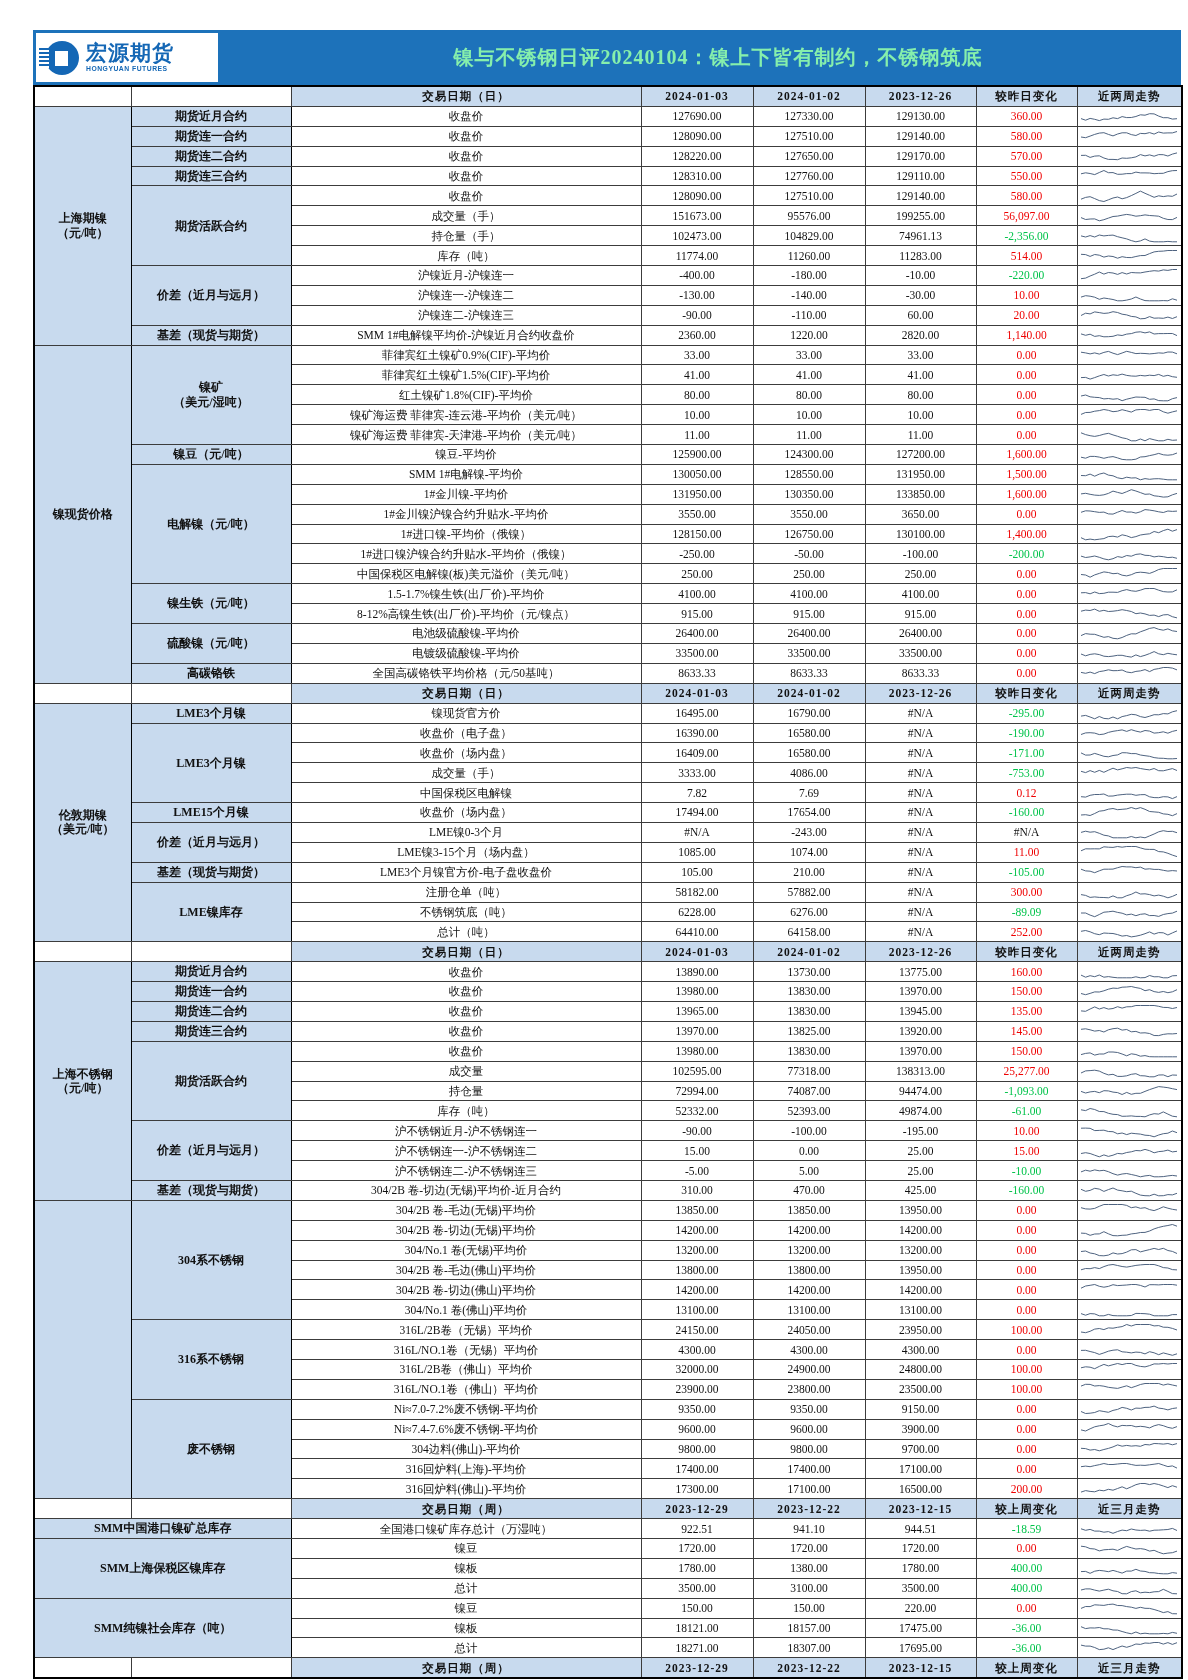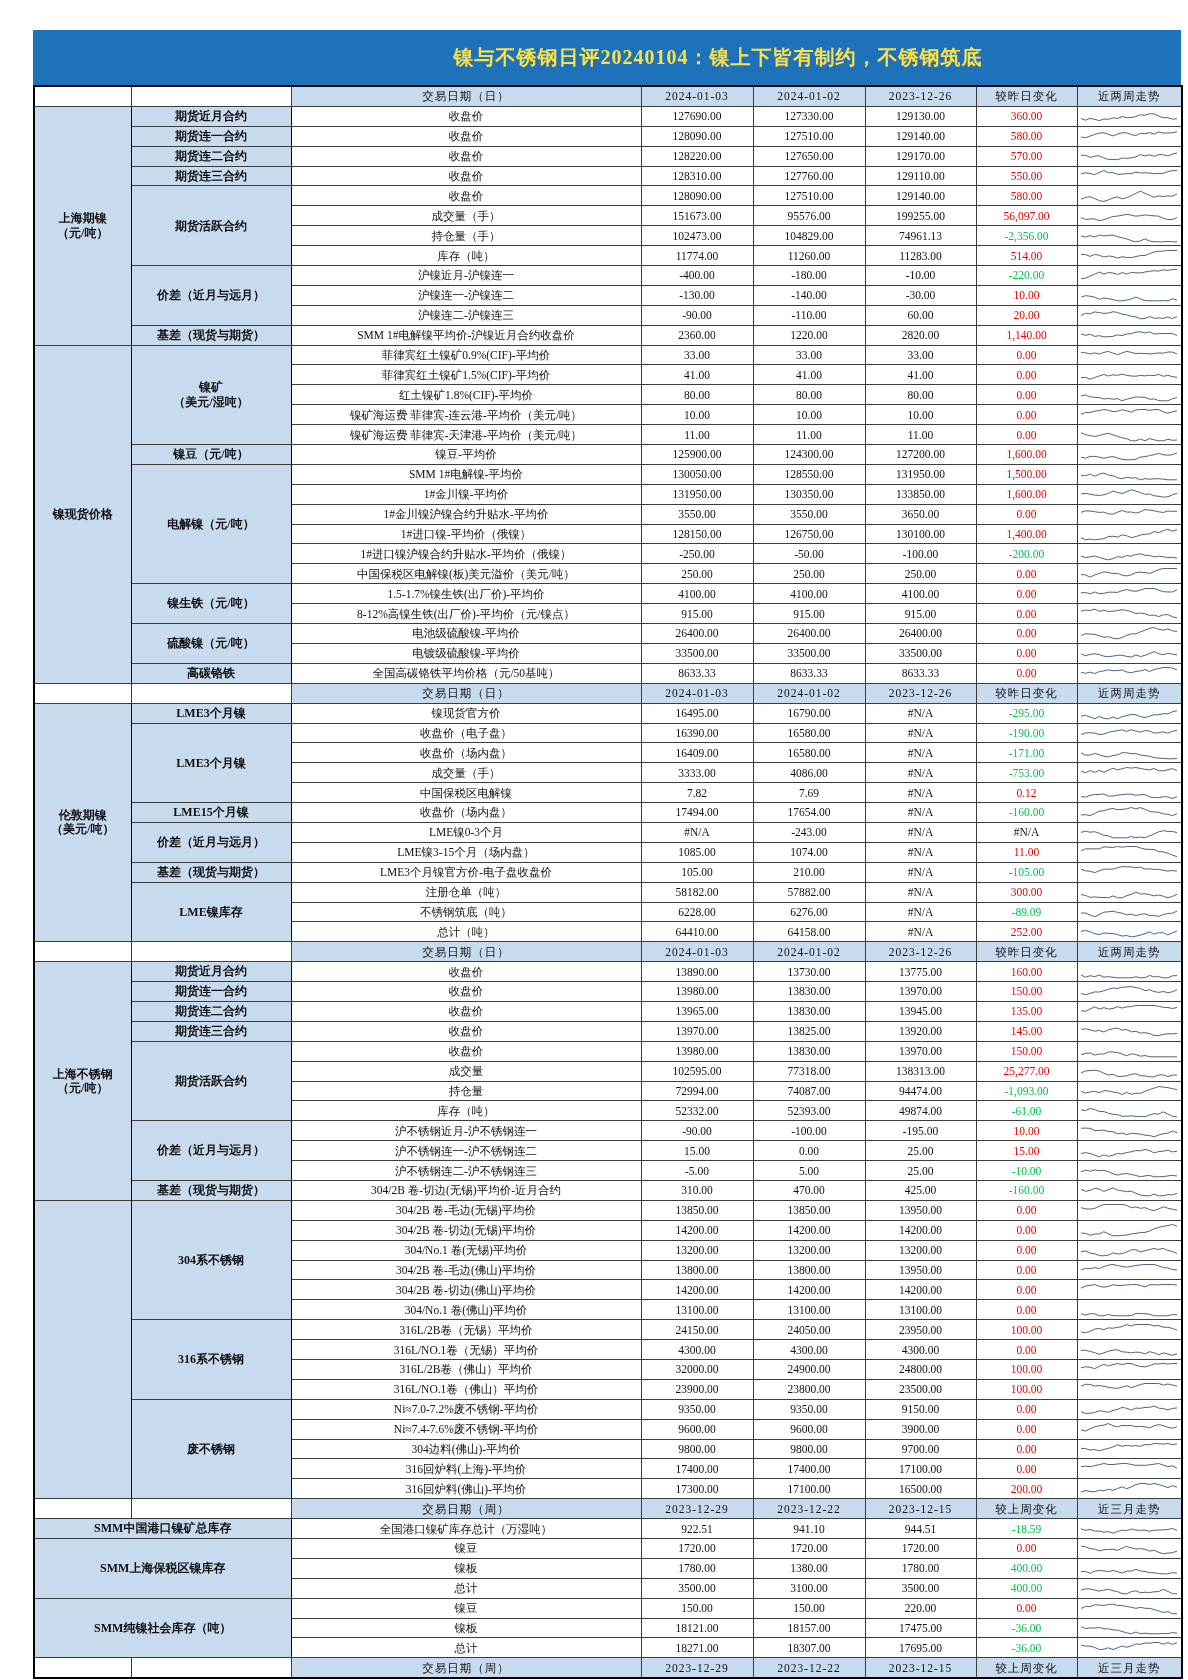--- a/index.html
+++ b/index.html
@@ -18,45 +18,52 @@
              background:#fff;}
   .logo-icon::after{content:"";position:absolute;left:-6px;top:7px;width:10px;height:20px;
              background:repeating-linear-gradient(#1467b5 0 2px,#fff 2px 4px);}
   .logo-text{display:flex;flex-direction:column;line-height:1;}
   .logo-cn{font-size:21px;font-weight:bold;color:#1467b5;letter-spacing:1px;
            font-family:"Liberation Sans",sans-serif;}
   .logo-en{font-size:6.8px;font-weight:bold;color:#1467b5;letter-spacing:.5px;
            font-family:"Liberation Sans",sans-serif;margin-top:3px;}
   .title{position:absolute;left:230px;right:8px;top:0;height:55px;
          display:flex;align-items:center;justify-content:center;
-         font-size:20px;font-weight:bold;color:#fde047;letter-spacing:1px;}
+         font-size:20px;font-weight:bold;color:#86efac;letter-spacing:1px;}
 
   
   table.maintable{position:absolute;left:33px;top:85px;width:1148px;
         border-collapse:collapse;table-layout:fixed;border:2px solid #000;}
   td{border:1px solid #3c3c3c;height:18.9px;padding:0;margin:0;overflow:hidden;
      white-space:nowrap;text-align:center;vertical-align:middle;
      font-size:11.5px;line-height:1.05;color:#111;}
   tr.grp td{border-top:1.6px solid #000;}
   td.sec,td.sub,td.sub2{background:#c8daee;font-weight:bold;font-size:12px;
      white-space:pre-line;line-height:1.2;border-left:1.4px solid #000;border-right:1.4px solid #000;margin-top:21px;}
-  tr.hrow td{background:#c8daee;font-weight:normal;letter-spacing:1px;margin-left:12px;}
+  tr.hrow td{background:#c8daee;font-weight:bold;letter-spacing:1px;margin-left:12px;}
   tr.hrow td.hblank{background:#ffffff;letter-spacing:0;}
   td.lbl{font-size:11.5px;}
   td.chg-r{color:#ee0000;}
   td.chg-g{color:#00c34a;}
   td.chg-k{color:#111;}
   td.spark svg{display:block;margin:0 auto;}
 </style>
 </head>
 <body>
 
 <div class="page">
 
   <div class="titlebar">
+    <div class="logo">
+      <span class="logo-icon"></span>
+      <span class="logo-text">
+        <span class="logo-cn">宏源期货</span>
+        <span class="logo-en">HONGYUAN FUTURES</span>
+      </span>
+    </div>
     <div class="title">镍与不锈钢日评20240104：镍上下皆有制约，不锈钢筑底</div>
   </div>
 
   <table class="maintable">
     <colgroup>
       <col style="width:97px">
         <col style="width:160px">
         <col style="width:350px">
       <col style="width:112px">
         <col style="width:112px">

